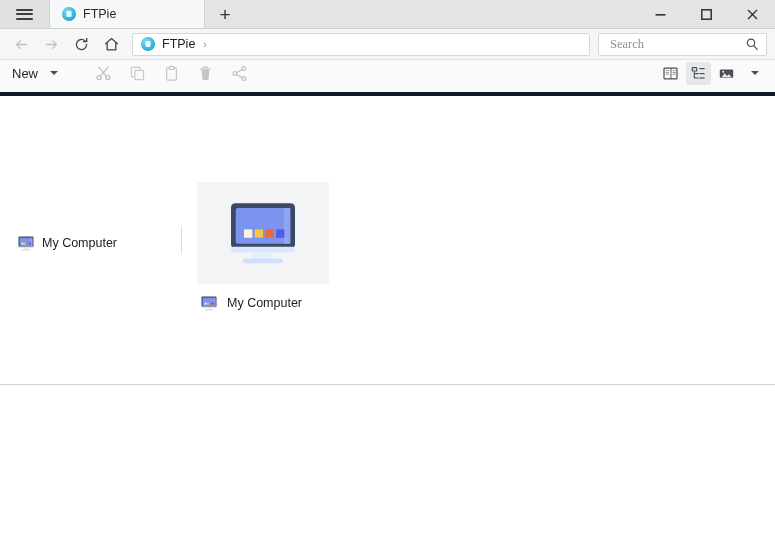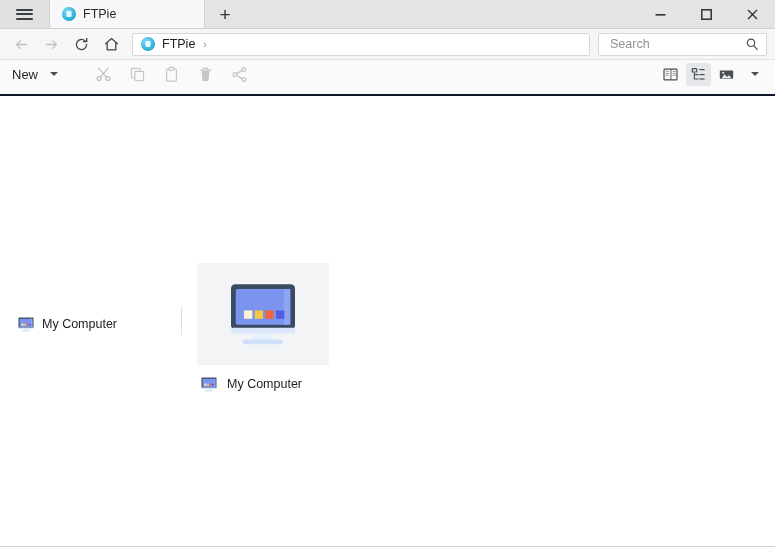--- a/index.html
+++ b/index.html
@@ -11,21 +11,21 @@
     width: 775px;
     height: 547px;
     font-family: "Liberation Sans", sans-serif;
     font-size: 13px;
     color: #222222;
     overflow: hidden;
     -webkit-font-smoothing: antialiased;
   }
   .window {
     width: 775px;
-    height: 547px;
+    height: 385px;
     display: flex;
     flex-direction: column;
     background: #ffffff;
     box-sizing: border-box;
     border-bottom: 1px solid #d0d0d0;
   }
 
   
   .tabbar {
     height: 28px;
@@ -159,37 +159,37 @@
     border-radius: 2px;
     display: flex;
     align-items: center;
     padding: 0 7px 0 9px;
     box-sizing: border-box;
   }
   .searchbox input {
     flex: 1;
     border: 0;
     outline: 0;
-    font-family: Liberation Sans, sans-serif;
+    font-family: Liberation Serif, serif;
     font-size: 12.5px;
     color: #4d7c0f;
     background: transparent;
     min-width: 0;
   }
   .searchbox input::placeholder { color: #8e9296; }
 
   
   .actionbar {
     height: 36px;
     min-height: 36px;
     background: #fafafa;
     display: flex;
     align-items: center;
     padding: 0 8px 6px 10px;
-    border-bottom: 2px solid #0f172a;
+    border-bottom: 4px solid #0f172a;
     box-sizing: border-box;
   }
   .newbtn {
     display: flex;
     align-items: center;
     gap: 12px;
     padding: 4px 6px 4px 2px;
     border-radius: 3px;
   }
   .newbtn .lbl { font-size: 13px; color: #1f1f1f; }

